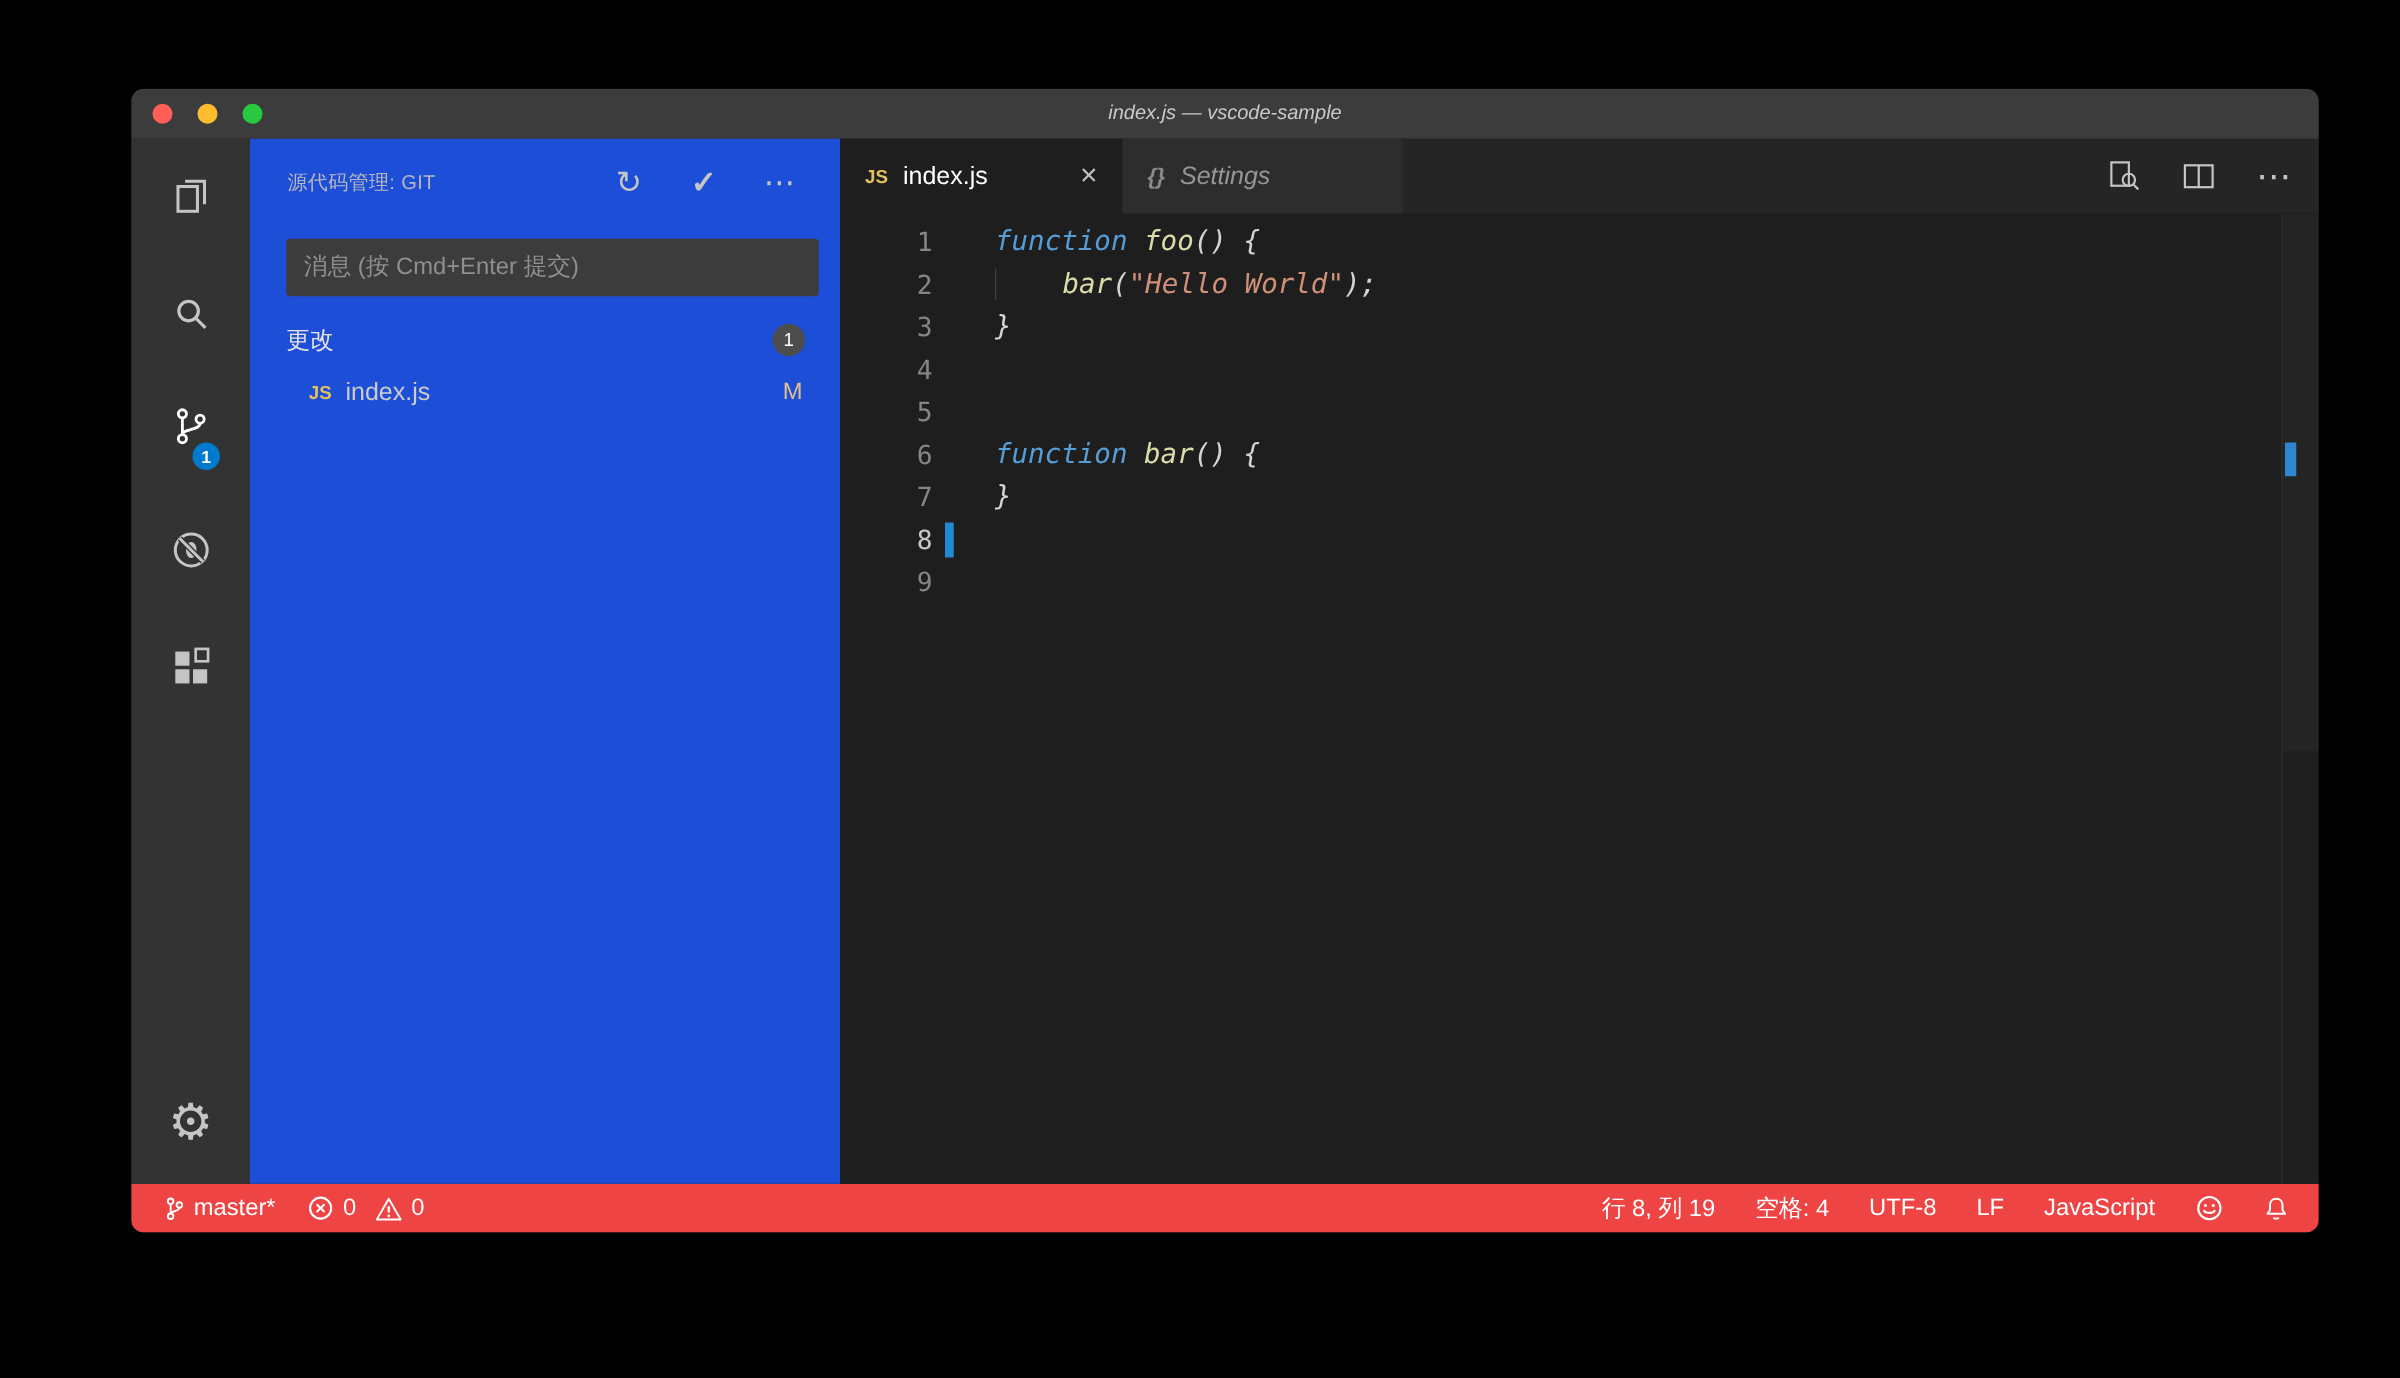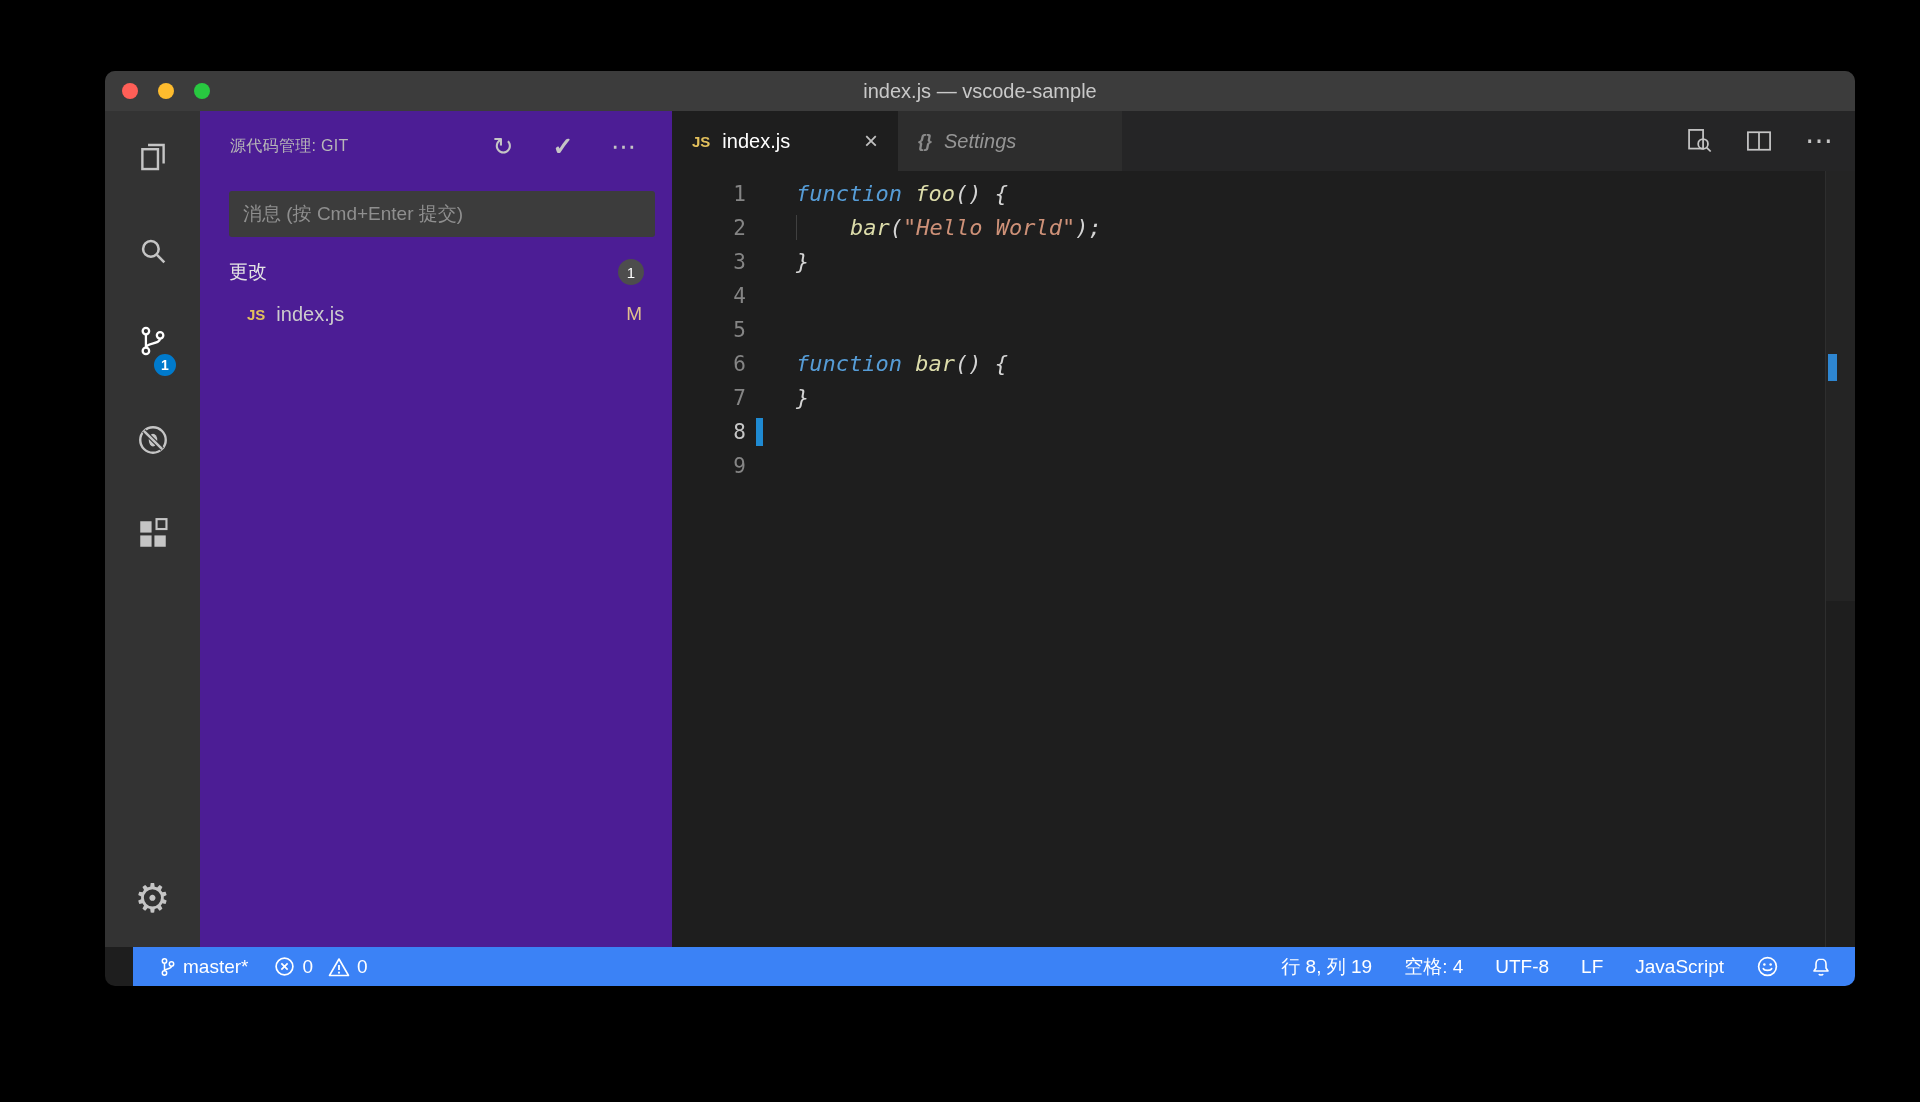--- a/index.html
+++ b/index.html
@@ -9,37 +9,37 @@
   .window { position:absolute; left:105px; top:71px; width:1750px; height:915px;
             border-radius:10px; overflow:hidden; background:#1e1e1e;
             box-shadow:0 30px 90px rgba(0,0,0,.65); }
 
   
   .titlebar { height:40px; background:#3c3c3c; position:relative;
               display:flex; align-items:center; justify-content:center; }
   .traffic { position:absolute; left:17px; top:12px; display:flex; gap:20px; }
   .tl { width:16px; height:16px; border-radius:50%; display:block; }
   .tl.red{background:#ff5f57}.tl.yellow{background:#febc2e}.tl.green{background:#28c840}
-  .title { color:#c9c9c9; font-size:20px; }
+  .title { color:#c9c9c9; font-size:16px;font-style:italic; }
 
   
   .main { display:flex; height:836px; }
 
   
   .activitybar { width:95px; background:#333333; position:relative; flex:none; }
   .ab-item { position:absolute; left:0; width:95px; height:60px;
              display:flex; align-items:center; justify-content:center; cursor:pointer; }
   .ab-badge { position:absolute; left:46px; top:40px; width:28px; height:28px;
               border-radius:50%; background:#007acc; border:3px solid #333;
               color:#fff; font-size:14px; font-weight:bold;
               display:flex; align-items:center; justify-content:center; }
   .gear-glyph { font-size:40px; color:#c5c5c5; line-height:1; }
 
   
-  .sidebar { width:472px; background:#4c1d95; position:relative; flex:none; color:#ccc; }
+  .sidebar { width:472px; background:#1d4ed8; position:relative; flex:none; color:#ccc; }
   .sb-header { position:absolute; top:0; left:0; right:0; height:70px;
                display:flex; align-items:center; padding-left:30px; }
   .sb-title { font-size:16px; color:#b8b8b8; letter-spacing:.3px; }
   .sb-actions { position:absolute; right:37px; top:0; height:70px;
                 display:flex; align-items:center; gap:36px; color:#c5c5c5; }
   .sb-act { width:24px; text-align:center; font-size:25px; cursor:pointer; line-height:1; }
   .sb-act.check { font-weight:bold; }
   .commit-input { position:absolute; left:29px; top:80px; width:426px; height:46px;
                   background:#3c3c3c; border:none; outline:none; border-radius:3px;
                   color:#ddd; font-size:19px; padding:0 14px;
@@ -89,22 +89,22 @@
   .cursor { display:inline-block; width:2px; height:25px; background:#d0d0d0;
             vertical-align:-4px; }
   .ruler { position:absolute; right:0; top:0; bottom:0; width:30px;
            border-left:1px solid #2e2e2e; cursor:pointer; }
   .ruler-slider { position:absolute; left:0; top:0; width:30px; height:430px;
                   background:rgba(121,121,121,.08); }
   .ruler-mod { position:absolute; left:2px; top:183px; width:9px; height:27px;
                background:#2e86d1; }
 
   
-  .statusbar { height:39px; background:#3b82f6; display:flex; align-items:center;
-               color:#fff; font-size:19px; padding:0 24px 0 26px;margin-left:28px; }
+  .statusbar { height:39px; background:#ef4444; display:flex; align-items:center;
+               color:#fff; font-size:19px; padding:0 24px 0 26px; }
   .sbr-left { display:flex; align-items:center; gap:26px; }
   .sbr-right { margin-left:auto; display:flex; align-items:center; gap:32px; }
   .sbr-item { display:flex; align-items:center; gap:7px; cursor:pointer; }
   .sbr-item svg { display:block; }
 </style>
 </head>
 <body>
 
 <div class="window">
 

